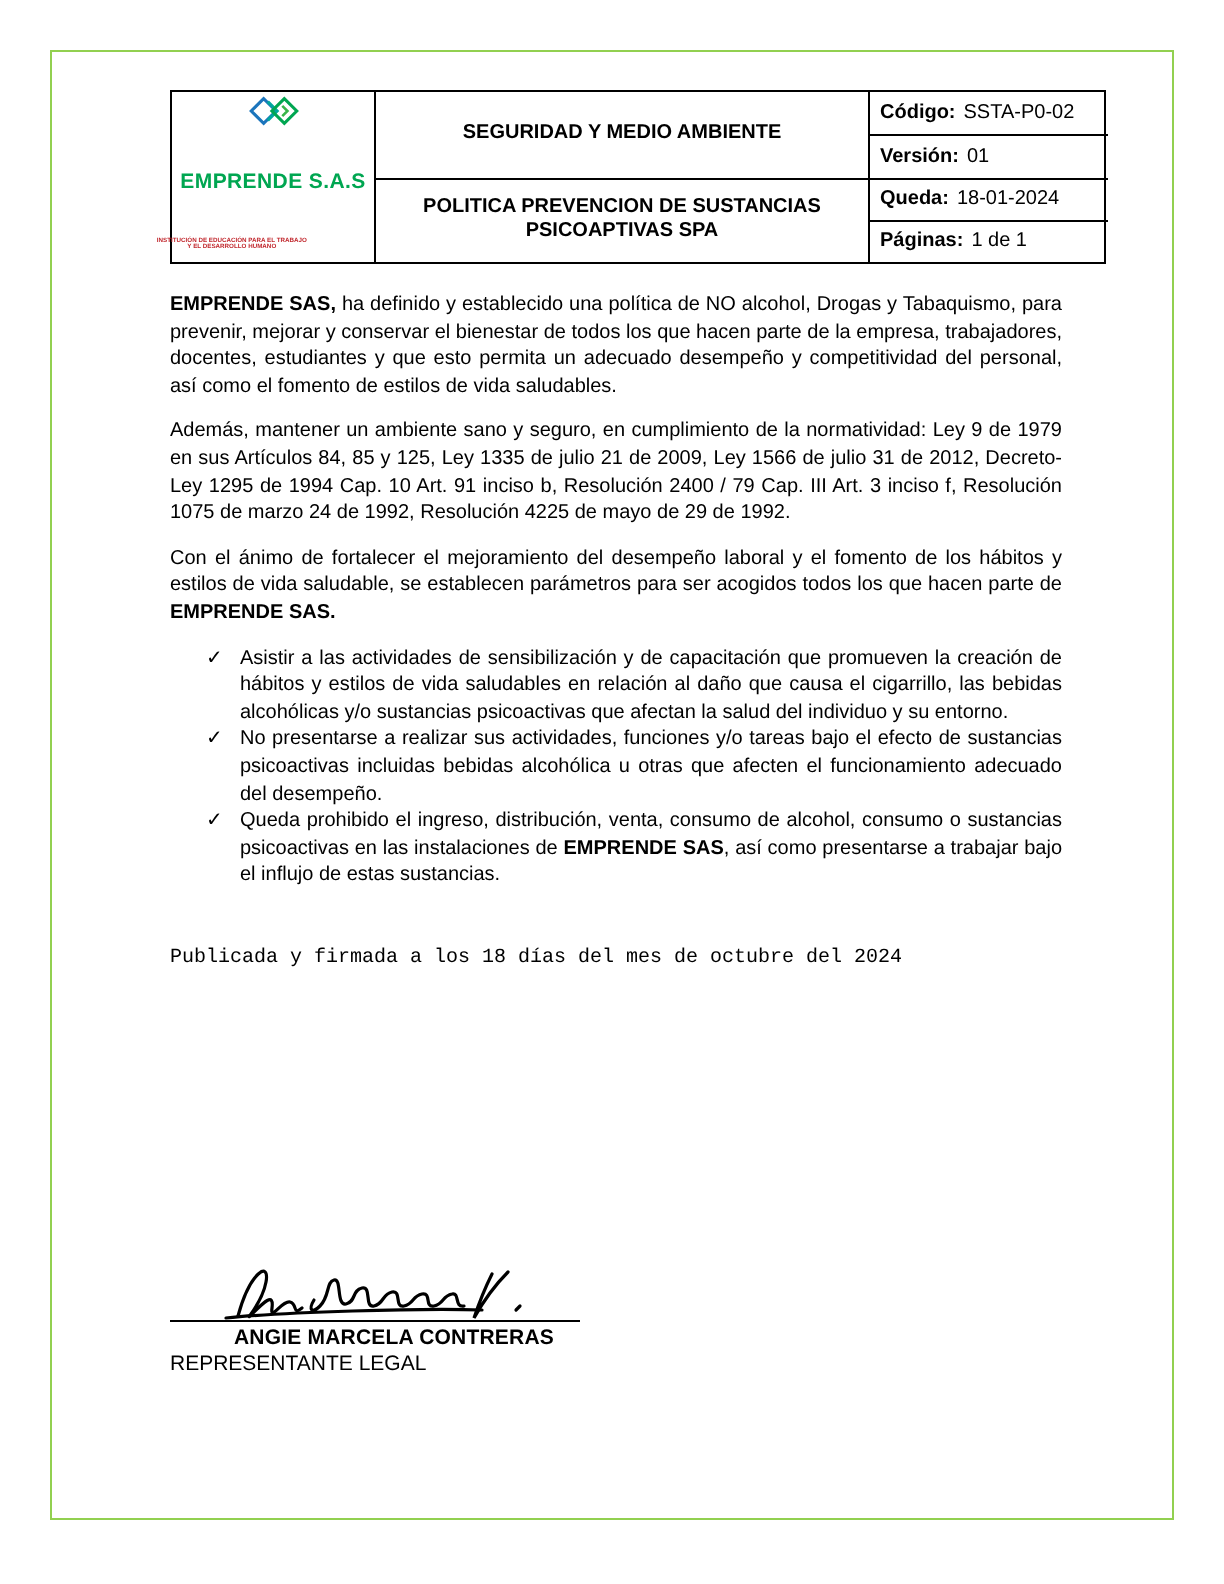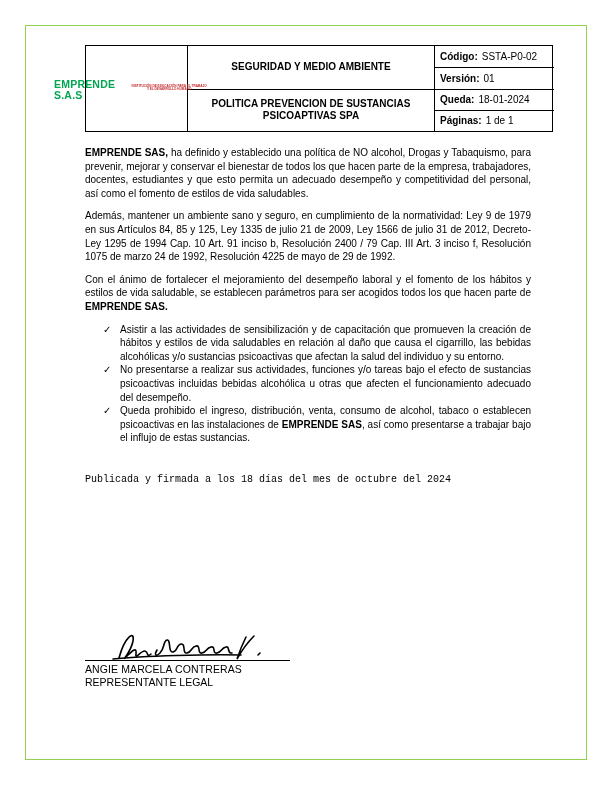--- a/index.html
+++ b/index.html
@@ -26,21 +26,21 @@
     grid-template-columns: 101px 247px 120px;
     grid-template-rows: repeat(4, 1fr);
     border: 1.4px solid #000;
     background: #fff;
   }
   .cell { border-left: 1.4px solid #000; border-top: 1.4px solid #000; display: flex; align-items: center; justify-content: center; }
   .cell.no-top { border-top: none; }
   .cell.no-left { border-left: none; }
   .logo-cell {
     grid-column: 1; grid-row: 1 / span 4;
-    flex-direction: row; justify-content: center;
+    flex-direction: column; justify-content: center;
     padding-top: 2px;
     gap: 22px;
   }
   .title-top  { grid-column: 2; grid-row: 1 / span 2; }
   .title-bot  { grid-column: 2; grid-row: 3 / span 2; }
   .meta-cell  { justify-content: flex-start; padding-left: 5px; font-size: 10px; white-space: nowrap; text-align: center; }
   .hdr-title { font-weight: bold; font-size: 10px; text-align: center; line-height: 12.5px; padding: 0 8px; }
   .meta-label { font-weight: bold; margin-right: 4px; }
   
   .logo-mark { width: 86px; height: 50px; }
@@ -66,21 +66,21 @@
   .bullet .btext { flex: 1; text-align: justify; }
   .closing { margin-top: 28px; font-family: Liberation Mono, monospace; }
   
   .signature-block {
     position: absolute;
     left: 85px; top: 628px;
     width: 260px;
   }
   .sig-draw { display: block; width: 215px; height: 38px; margin-left: 6px; }
   .sig-line { width: 205px; border-bottom: 1.6px solid #000; margin-top: -6px; }
-  .sig-name { font-weight: normal; font-size: 10.5px; margin-top: 2px; letter-spacing: 0.1px; }
+  .sig-name { font-weight: bold; font-size: 10.5px; margin-top: 2px; letter-spacing: 0.1px; margin-left: 32px; }
   .sig-title { font-size: 10.5px; margin-top: 1px; }
 </style>
 </head>
 <body>
 
 <div class="page-border"></div>
 
 <div class="header-table">
 
   <div class="cell no-left no-top logo-cell">
@@ -139,21 +139,21 @@
     <div class="bullet">
       <span class="check">✓</span>
       <span class="btext"><span>Asistir a las actividades de sensibilización y de capacitación que promueven la creación de hábitos y estilos de vida saludables en relación al daño que causa el cigarrillo, las bebidas alcohólicas y/o sustancias psicoactivas que afectan la salud del individuo y su entorno.</span><span class="b"></span><span></span></span>
     </div>
     <div class="bullet">
       <span class="check">✓</span>
       <span class="btext"><span>No presentarse a realizar sus actividades, funciones y/o tareas bajo el efecto de sustancias psicoactivas incluidas bebidas alcohólica u otras que afecten el funcionamiento adecuado del desempeño.</span><span class="b"></span><span></span></span>
     </div>
     <div class="bullet">
       <span class="check">✓</span>
-      <span class="btext"><span>Queda prohibido el ingreso, distribución, venta, consumo de alcohol, tabaco o establecen psicoactivas en las instalaciones de </span><span class="b">EMPRENDE SAS</span><span>, así como presentarse a trabajar bajo el influjo de estas sustancias.</span></span>
+      <span class="btext"><span>Queda prohibido el ingreso, distribución, venta, consumo de alcohol, consumo o sustancias psicoactivas en las instalaciones de </span><span class="b">EMPRENDE SAS</span><span>, así como presentarse a trabajar bajo el influjo de estas sustancias.</span></span>
     </div>
   </div>
 
   <p class="closing">Publicada y firmada a los 18 días del mes de octubre del 2024</p>
 </div>
 
 <div class="signature-block">
   <svg class="sig-draw" viewBox="0 0 215 38">
     <g fill="none" stroke="#000" stroke-width="1.6" stroke-linecap="round">
       <path d="M28 30 C34 8 44 2 42 13 C40 24 30 34 35 29 C41 23 46 18 45 26 C44 33 50 22 54 23 C58 24 55 30 60 26"></path>

